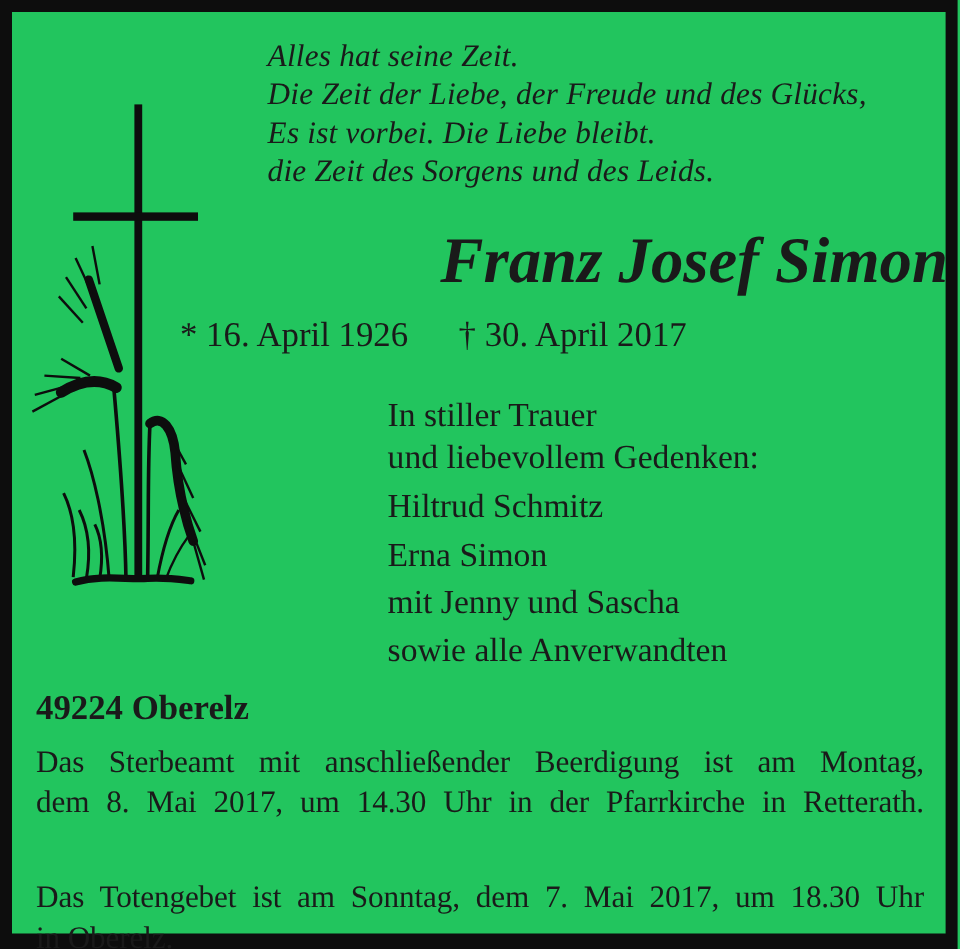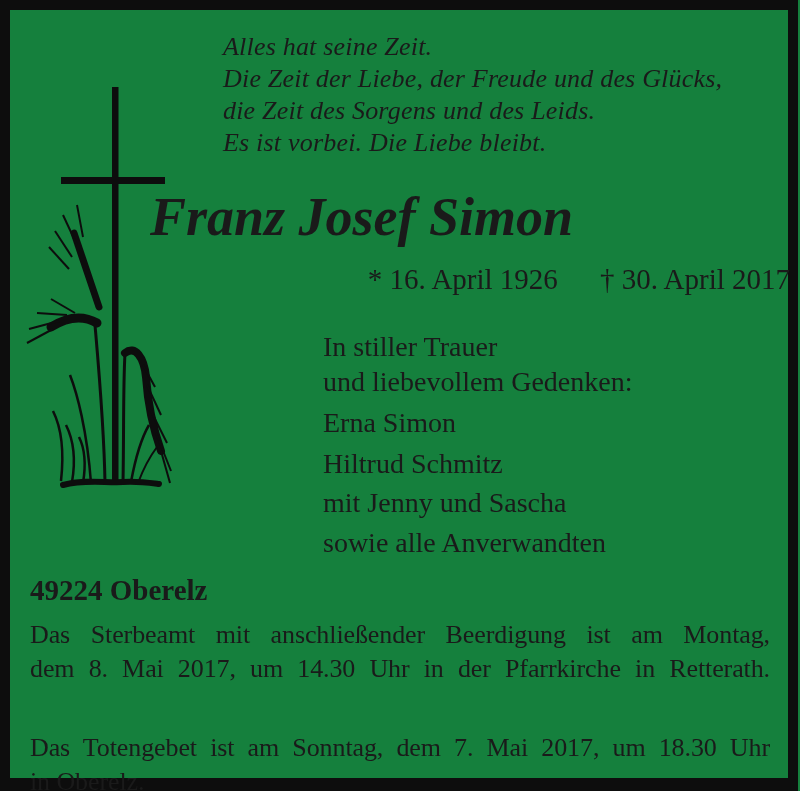--- a/index.html
+++ b/index.html
@@ -1,20 +1,20 @@
 <!DOCTYPE html>
 <html><head>
 <meta charset="utf-8">
 <style>
   html, body { margin: 0; padding: 0; background: #ffffff; }
   .page {
     position: relative;
     width: 800px;
     height: 791px;
-    background: #15803d;
+    background: #22c55e;
     font-family: "Liberation Serif", "DejaVu Serif", serif;
     color: #1a1a1a;
     overflow: hidden;
   }
   .frame {
     position: absolute;
     left: 0; top: 0;
     width: 778px;   
     height: 768px;  
     border: 10px solid #0d0d0d;
@@ -31,32 +31,32 @@
     white-space: nowrap;
   }
   .illustration {
     position: absolute;
     left: 25px; top: 85px;
   }
   .name {
     position: absolute;
     left: 150px; top: 186px;
     width: 640px;
-    text-align: left;
+    text-align: right;
     font-size: 54px;
     line-height: 62px;
     font-weight: bold;
     font-style: italic;
     white-space: nowrap;
   }
   .dates {
     position: absolute;
     left: 150px; top: 262px;
     width: 640px;
-    text-align: right;
+    text-align: left;
     font-size: 29px;
     line-height: 34px;
     white-space: nowrap;
   }
   .dates .gap { display: inline-block; width: 42px; }
   .mourning {
     position: absolute;
     left: 323px; top: 329px;
     font-size: 28px;
     line-height: 35px;
@@ -90,22 +90,22 @@
 </head>
 <body>
 
 <div class="page">
 
   <div class="frame"></div>
 
   <div class="poem">
     <div>Alles hat seine Zeit.</div>
     <div>Die Zeit der Liebe, der Freude und des Glücks,</div>
+    <div>Es ist vorbei. Die Liebe bleibt.</div>
     <div>die Zeit des Sorgens und des Leids.</div>
-    <div>Es ist vorbei. Die Liebe bleibt.</div>
   </div>
 
   <svg class="illustration" viewBox="0 0 190 410" width="190" height="410" aria-hidden="true">
     <g fill="#0d0d0d" stroke="none">
       <rect x="87" y="2" width="6.5" height="398"></rect>
       <rect x="36" y="92" width="104" height="7"></rect>
     </g>
     <g fill="none" stroke="#0d0d0d">
       <path d="M80,398 C79,340 73,275 70,240" stroke-width="3"></path>
       <path d="M74,222 C64,192 56,168 49,148" stroke-width="7" stroke-linecap="round"></path>
@@ -138,24 +138,24 @@
   <div class="name">Franz Josef Simon</div>
 
   <div class="dates">
     <span>* 16. April 1926</span><span class="gap"></span><span>† 30. April 2017</span>
   </div>
 
   <div class="mourning">
     <div>In stiller Trauer</div>
     <div>und liebevollem Gedenken:</div>
     <div class="entry">
-      <div>Erna Simon</div>
+      <div>Hiltrud Schmitz</div>
     </div>
     <div class="entry">
-      <div>Hiltrud Schmitz</div>
+      <div>Erna Simon</div>
     </div>
     <div class="entry">
       <div class="sub">mit Jenny und Sascha</div>
     </div>
     <div class="entry">
       <div>sowie alle Anverwandten</div>
     </div>
   </div>
 
   <div class="location">49224 Oberelz</div>

